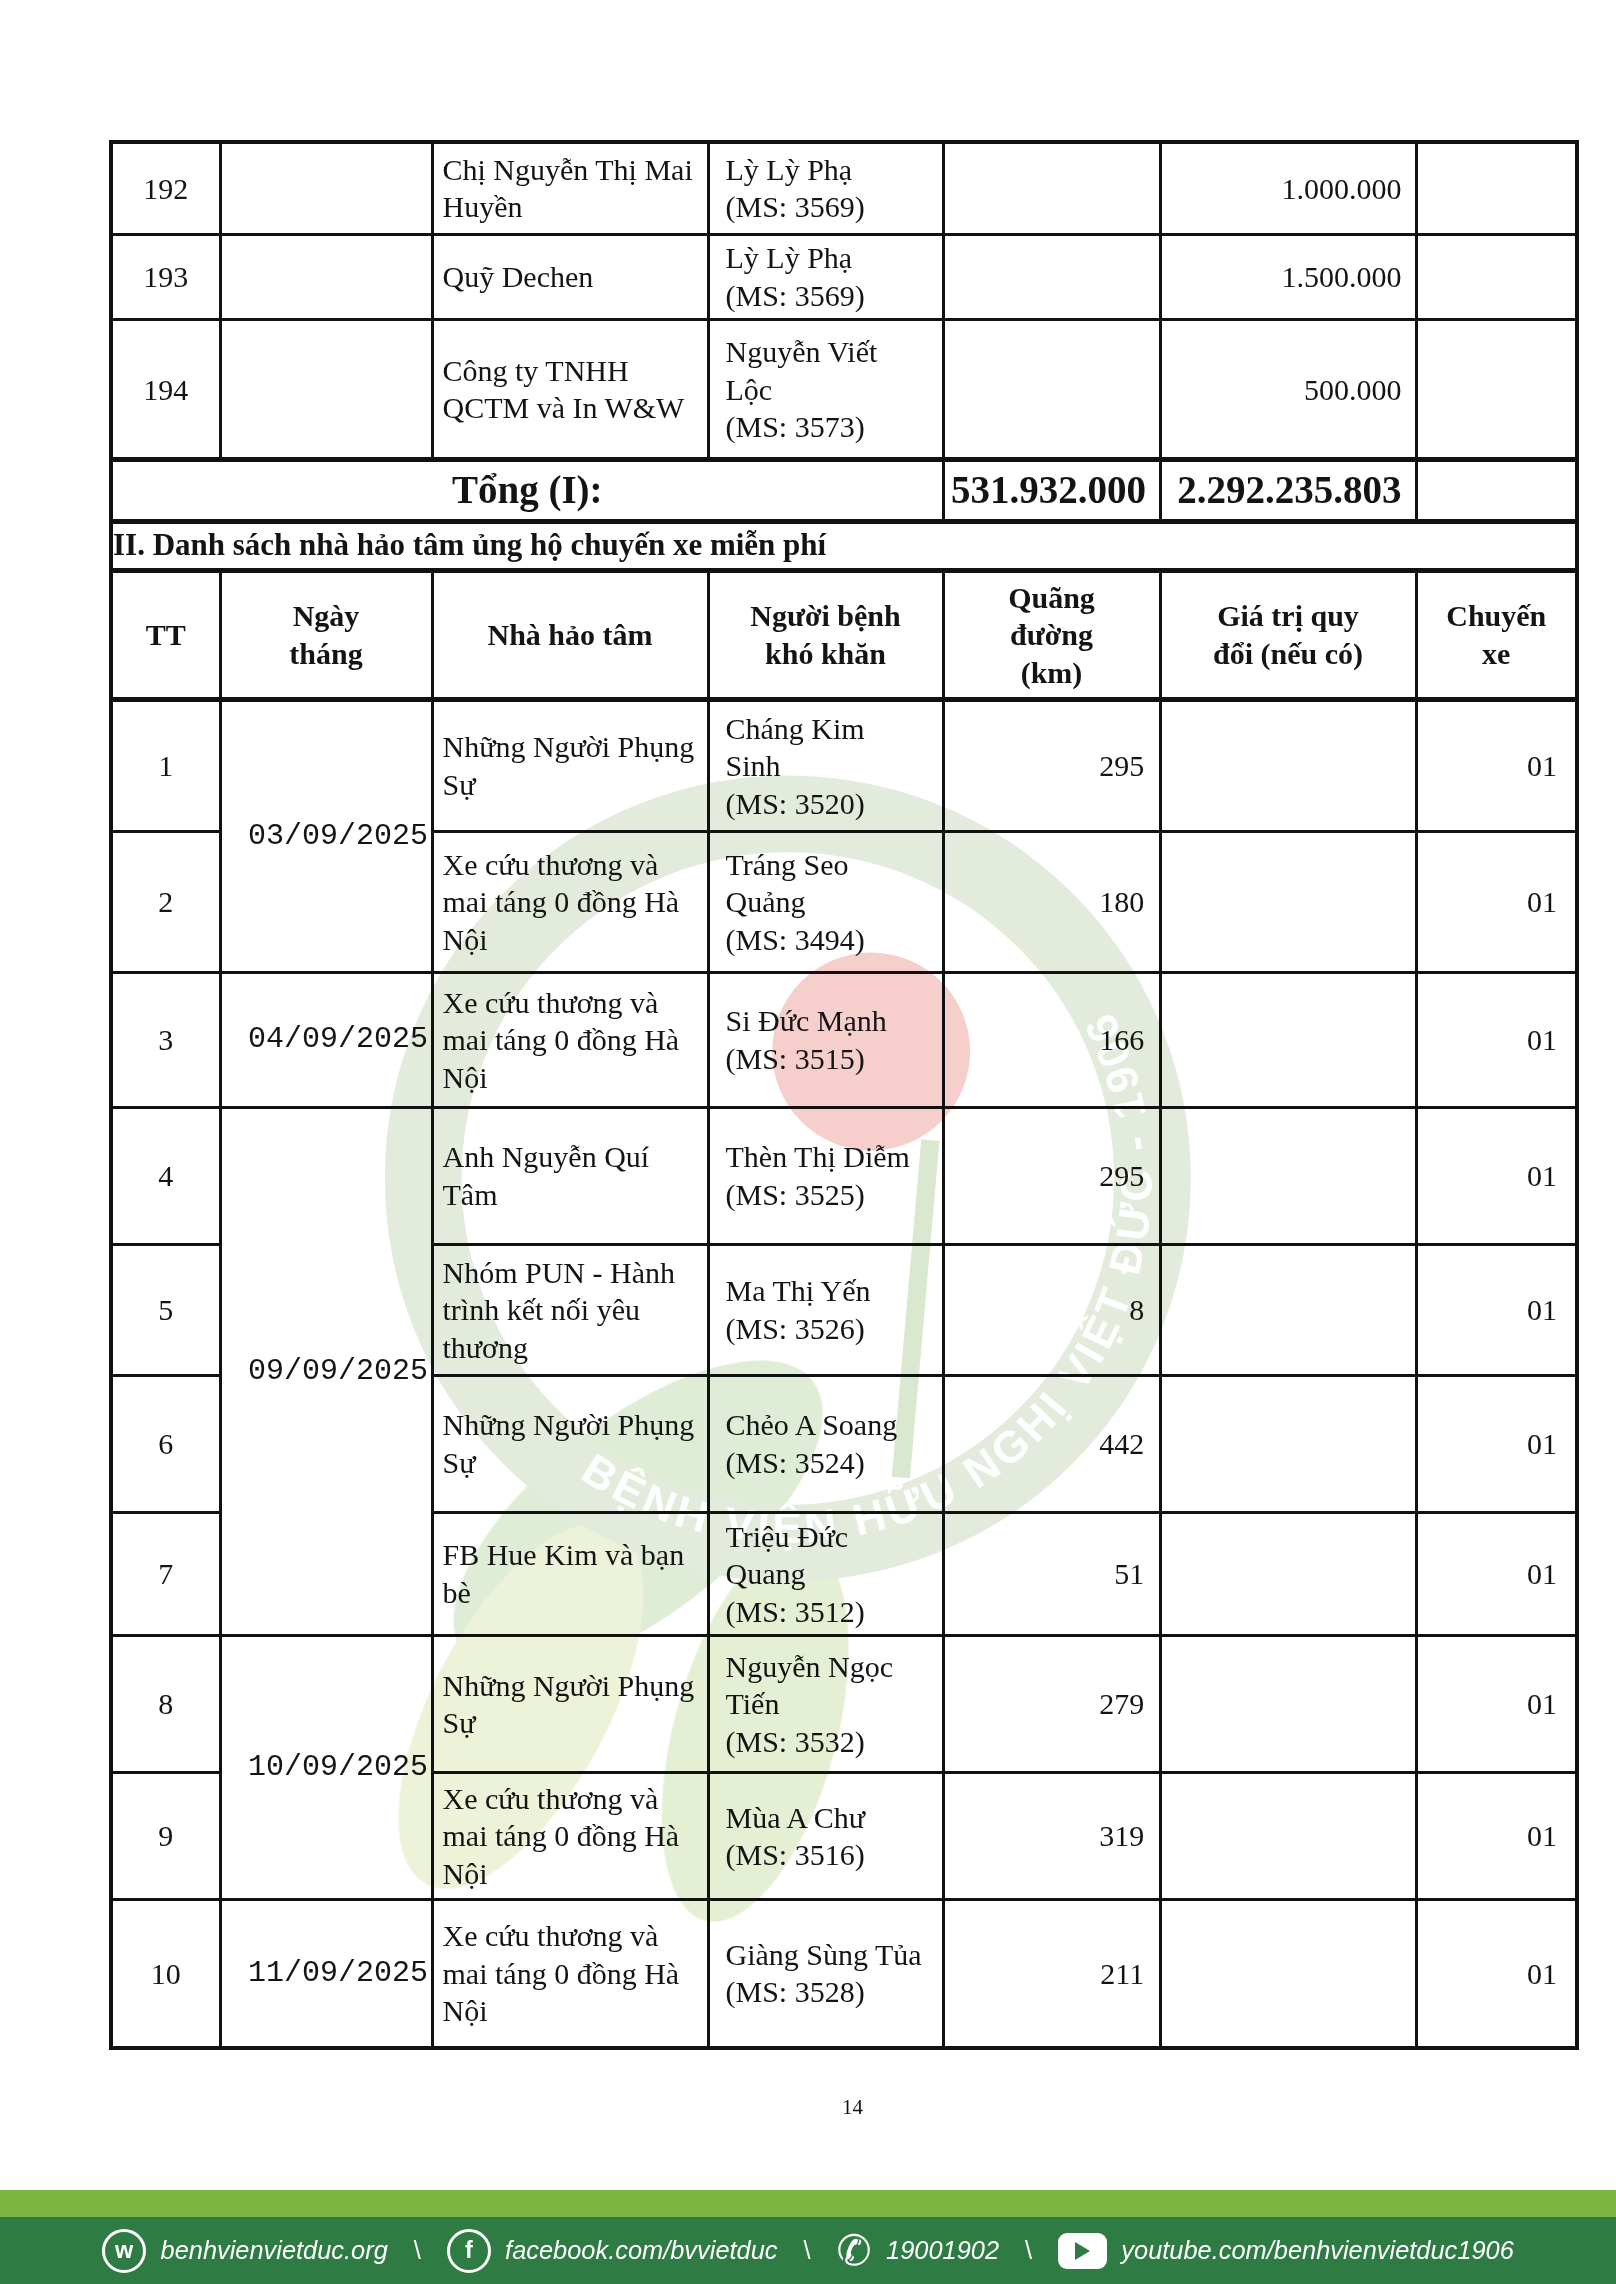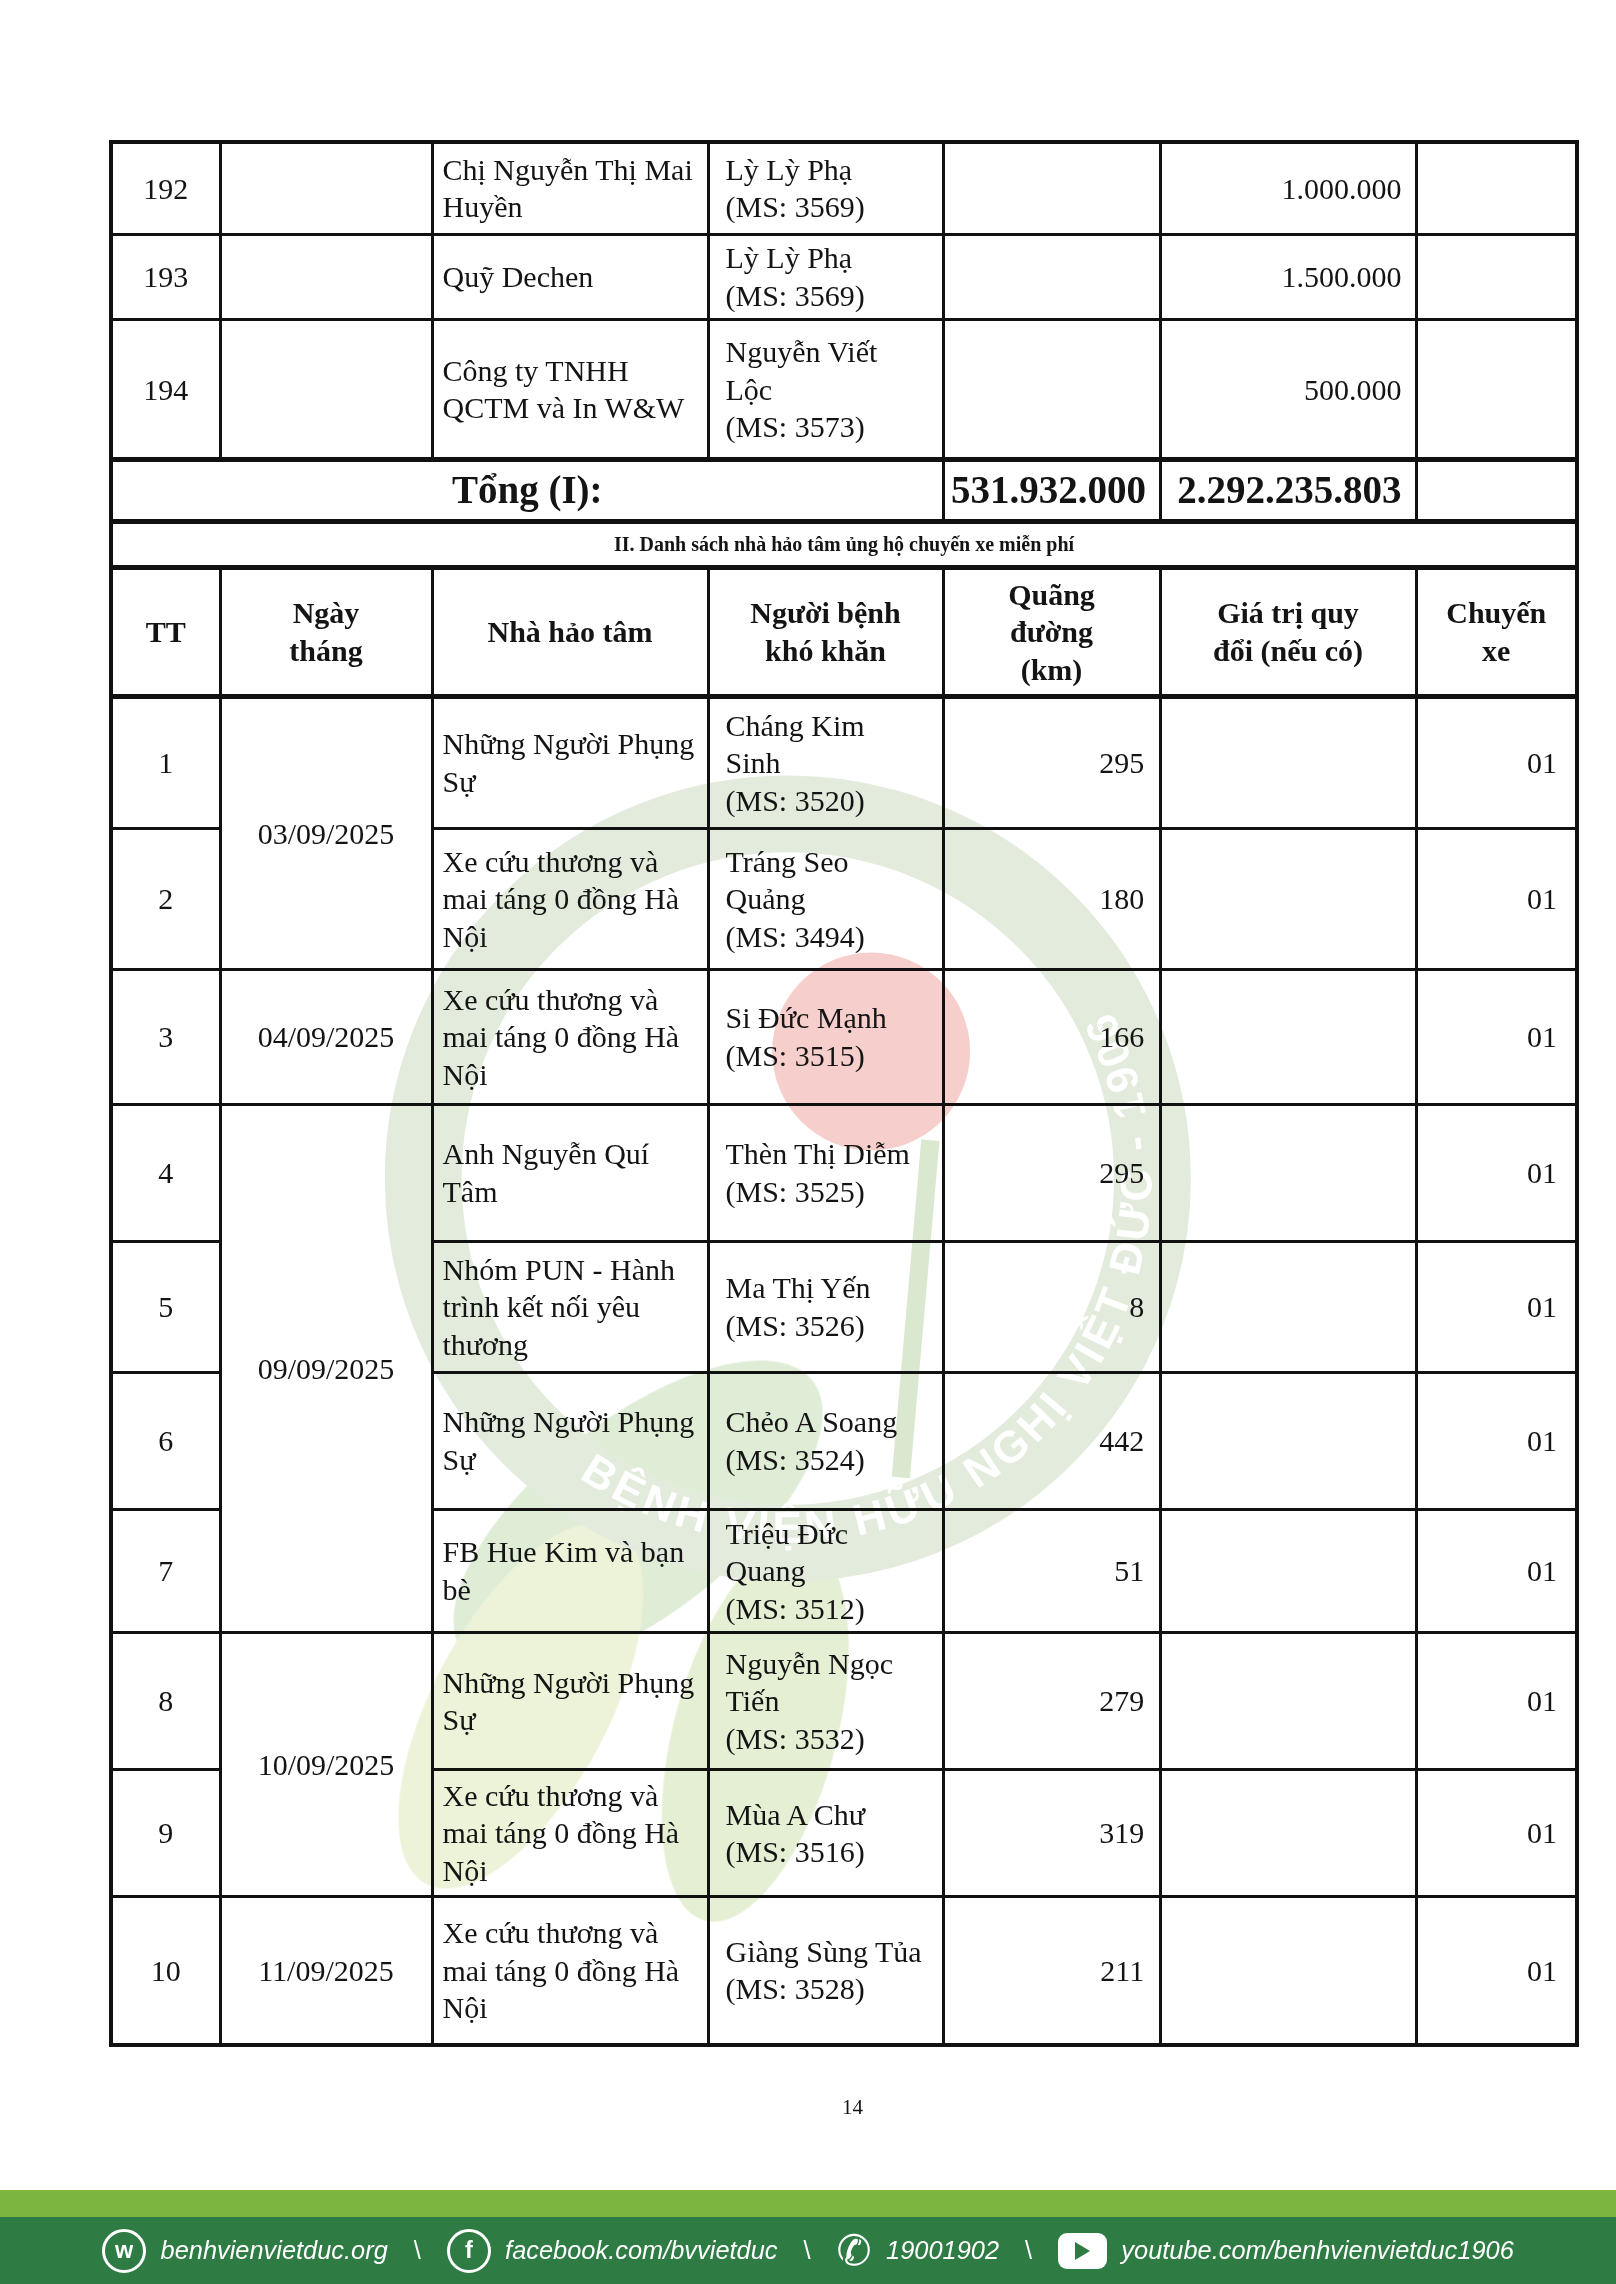--- a/index.html
+++ b/index.html
@@ -5,30 +5,30 @@
   html,body{margin:0;padding:0;background:#888;}
   .page{position:relative;width:1616px;height:2284px;background:#ffffff;overflow:hidden;
         font-family:"Liberation Serif","DejaVu Serif",serif;color:#141414;}
   .watermark{position:absolute;left:0;top:0;z-index:0;}
   .tbl{position:absolute;left:109px;top:140px;width:1467px;z-index:1;
        border-collapse:collapse;table-layout:fixed;background:transparent;}
   .tbl td{border:3.3px solid #111;vertical-align:middle;font-size:30px;line-height:1.25;
           padding:3.9px 6.5px;overflow:hidden;}
   .tbl{border:4.6px solid #111;}
   td.tt{text-align:center;padding:3.9px 1.3px;}
-  td.date{text-align:center;padding:3.9px 2.6px;}
+  td.date{text-align:right;padding:3.9px 2.6px;font-family:Liberation Mono, monospace;}
   td.name{text-align:left;padding-left:9px;padding-right:10.4px;}
   td.patient{text-align:left;padding-left:16px;padding-right:19.5px;white-space:pre-line;}
   td.dist{text-align:right;padding-right:14.3px;}
   td.amount{text-align:right;padding-right:13px;}
   td.trips{text-align:right;padding-right:18px;font-family:Liberation Serif, serif;}
   tr.total td{border-top-width:5.9px;font-weight:bold;font-size:39px;}
   td.total-label{text-align:center;}
-  tr.sec2 td{border-top-width:5.9px;border-bottom-width:5.9px;text-align:center;
-             font-weight:bold;font-size:20px;padding:2.6px 0;}
+  tr.sec2 td{border-top-width:5.9px;border-bottom-width:5.9px;text-align:left;
+             font-weight:bold;font-size:31px;padding:2.6px 0;}
   tr.head td{border-bottom-width:5.9px;text-align:center;font-weight:bold;
              white-space:pre-line;padding:3.9px 2.6px;}
   .pagenum{position:absolute;left:119px;top:2095px;width:1467px;text-align:center;
            font-size:21px;z-index:1;}
   .footer-strip{position:absolute;left:0;top:2190px;width:1616px;height:27px;z-index:2;}
   .footer-bar{position:absolute;left:0;top:2217px;width:1616px;height:67px;z-index:2;
               display:flex;align-items:center;justify-content:center;gap:14.3px;
               font-family:"Liberation Sans","DejaVu Sans",sans-serif;font-style:italic;
               font-size:25.4px;color:#ffffff;}
   .circle-icon{display:inline-flex;align-items:center;justify-content:center;flex:0 0 auto;

